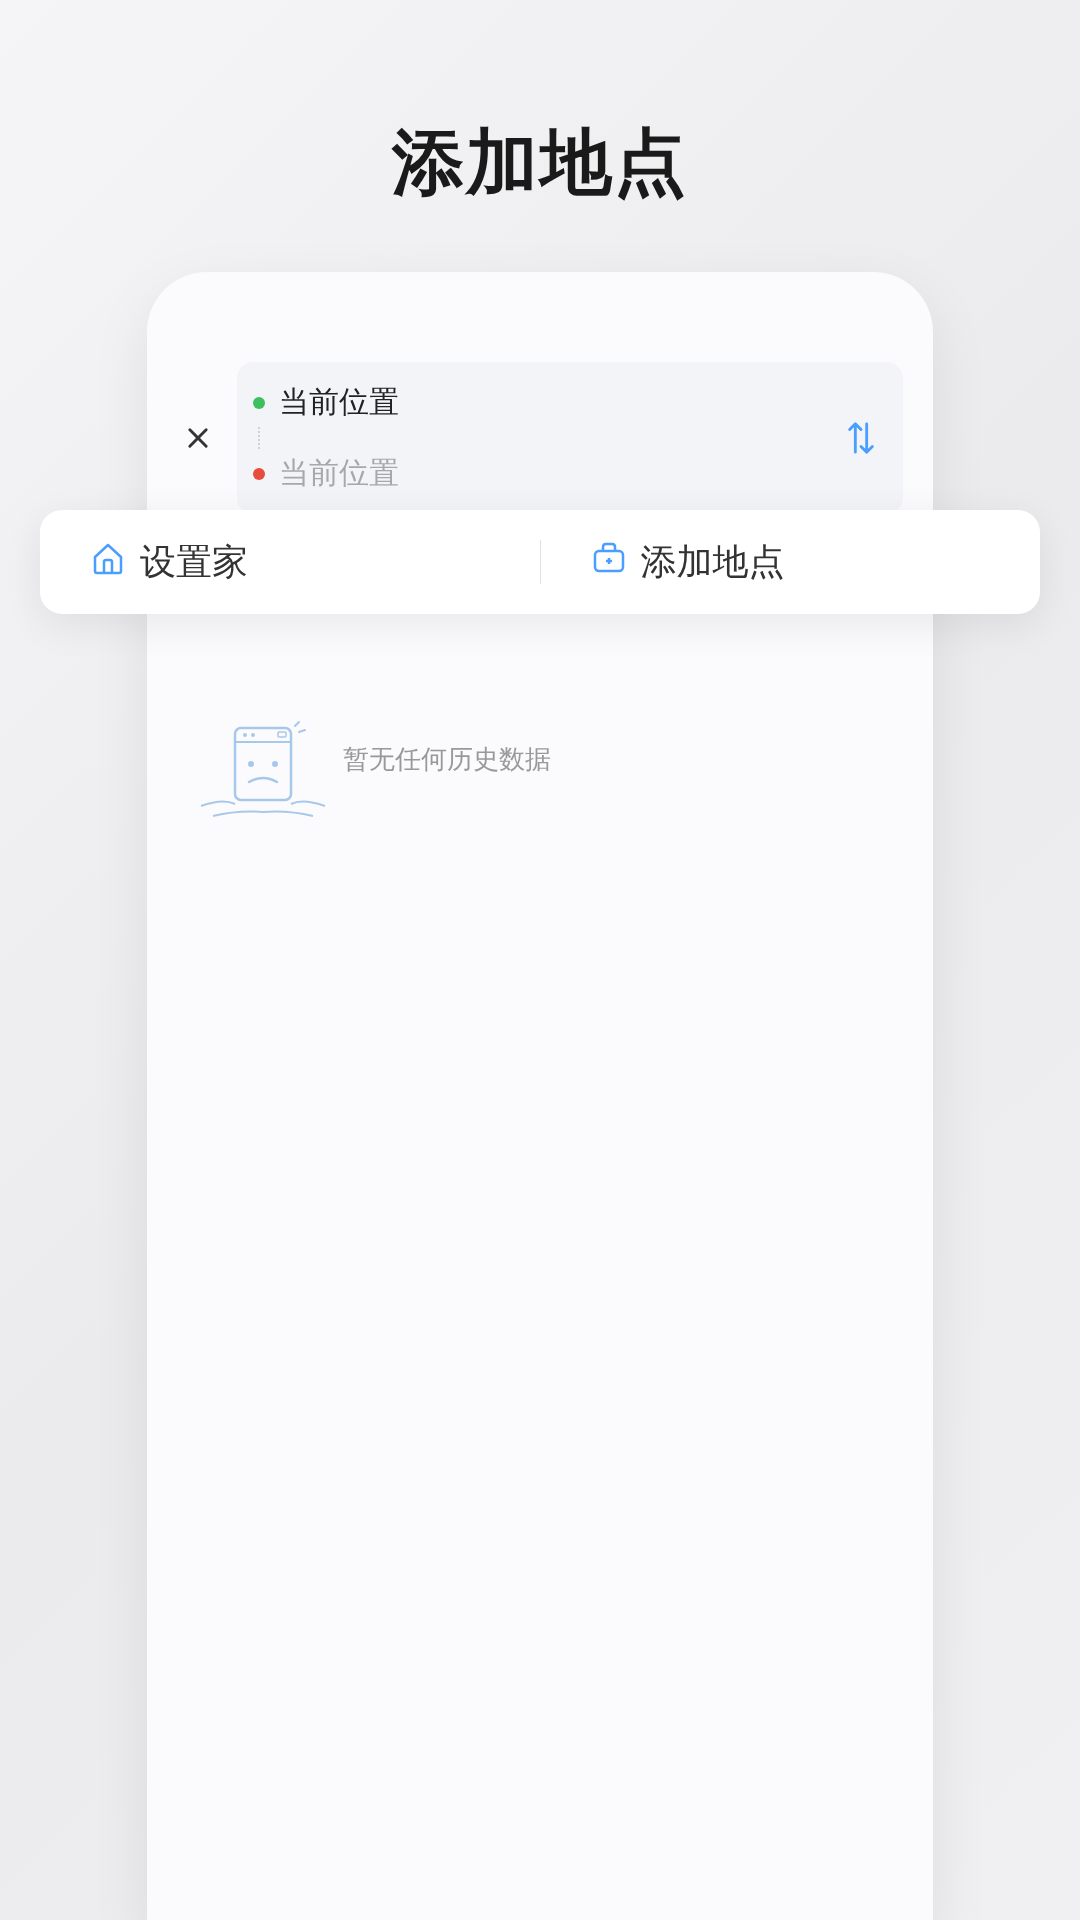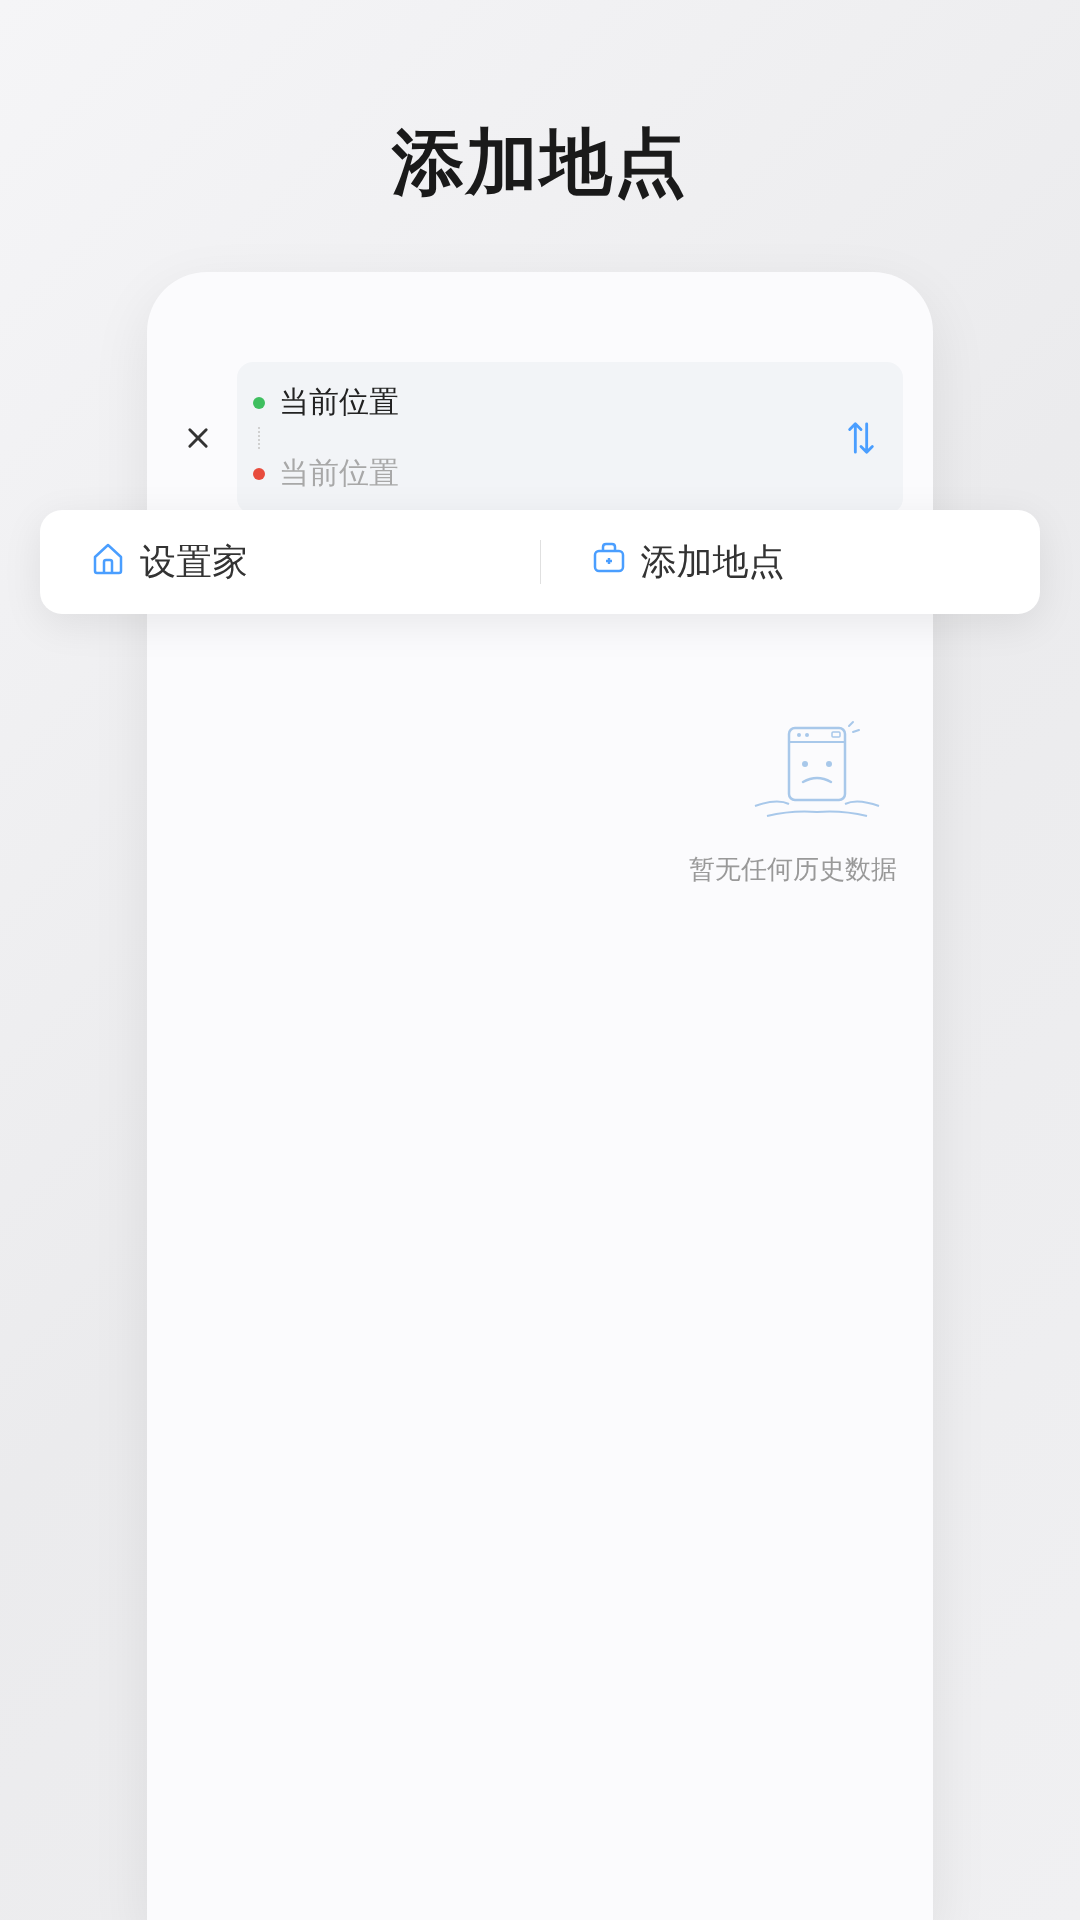--- a/index.html
+++ b/index.html
@@ -174,22 +174,21 @@
     padding: 0 6px;
   }
   .history-title {
     font-size: 32px;
     color: #333;
     font-weight: 500;
   }
   .empty-state {
     margin-top: 40px;
     display: flex;
-    flex-direction: column;
-    align-items: flex-end;
+    align-items: flex-start;
   }
   .empty-illustration {
     width: 160px;
     height: 110px;
     position: relative;
   }
   .empty-text {
     margin-top: 22px;
     font-size: 26px;
     color: #999;

